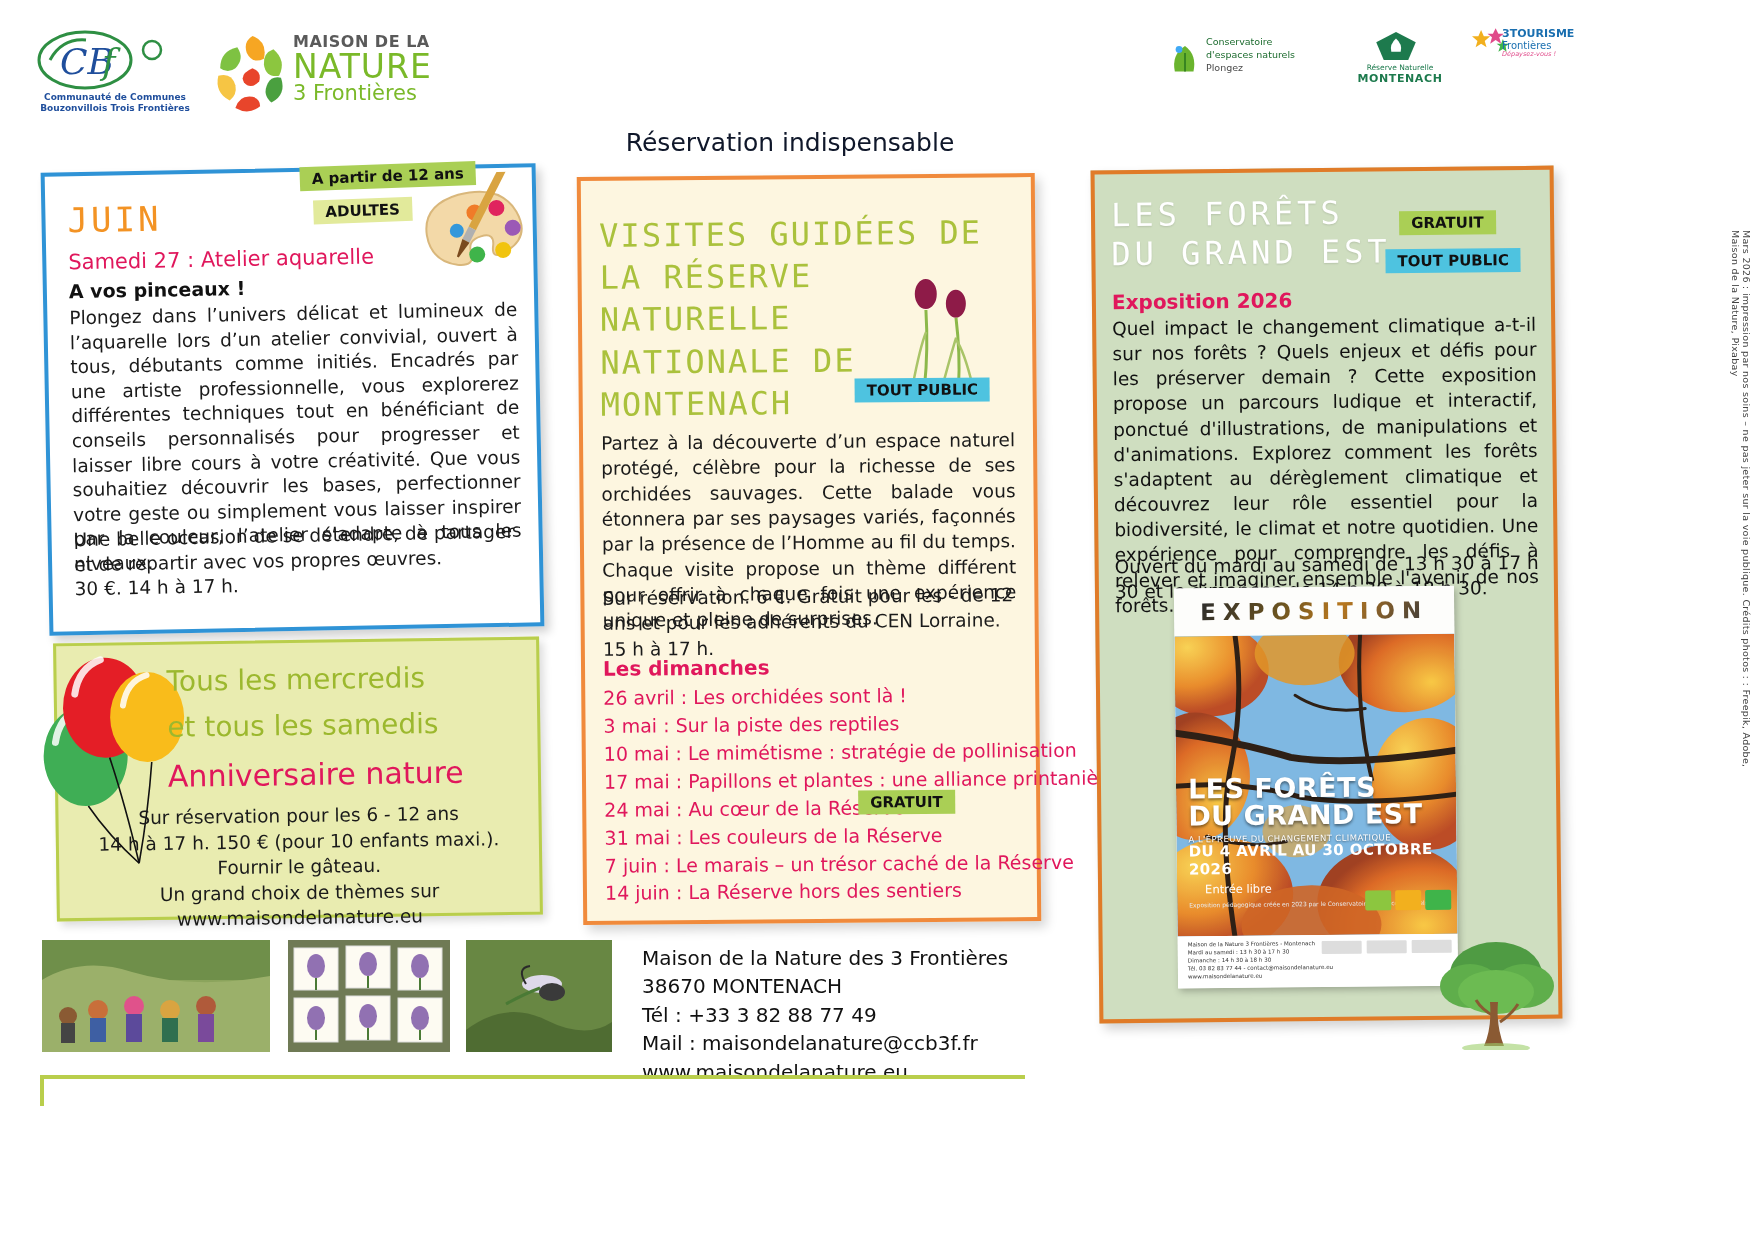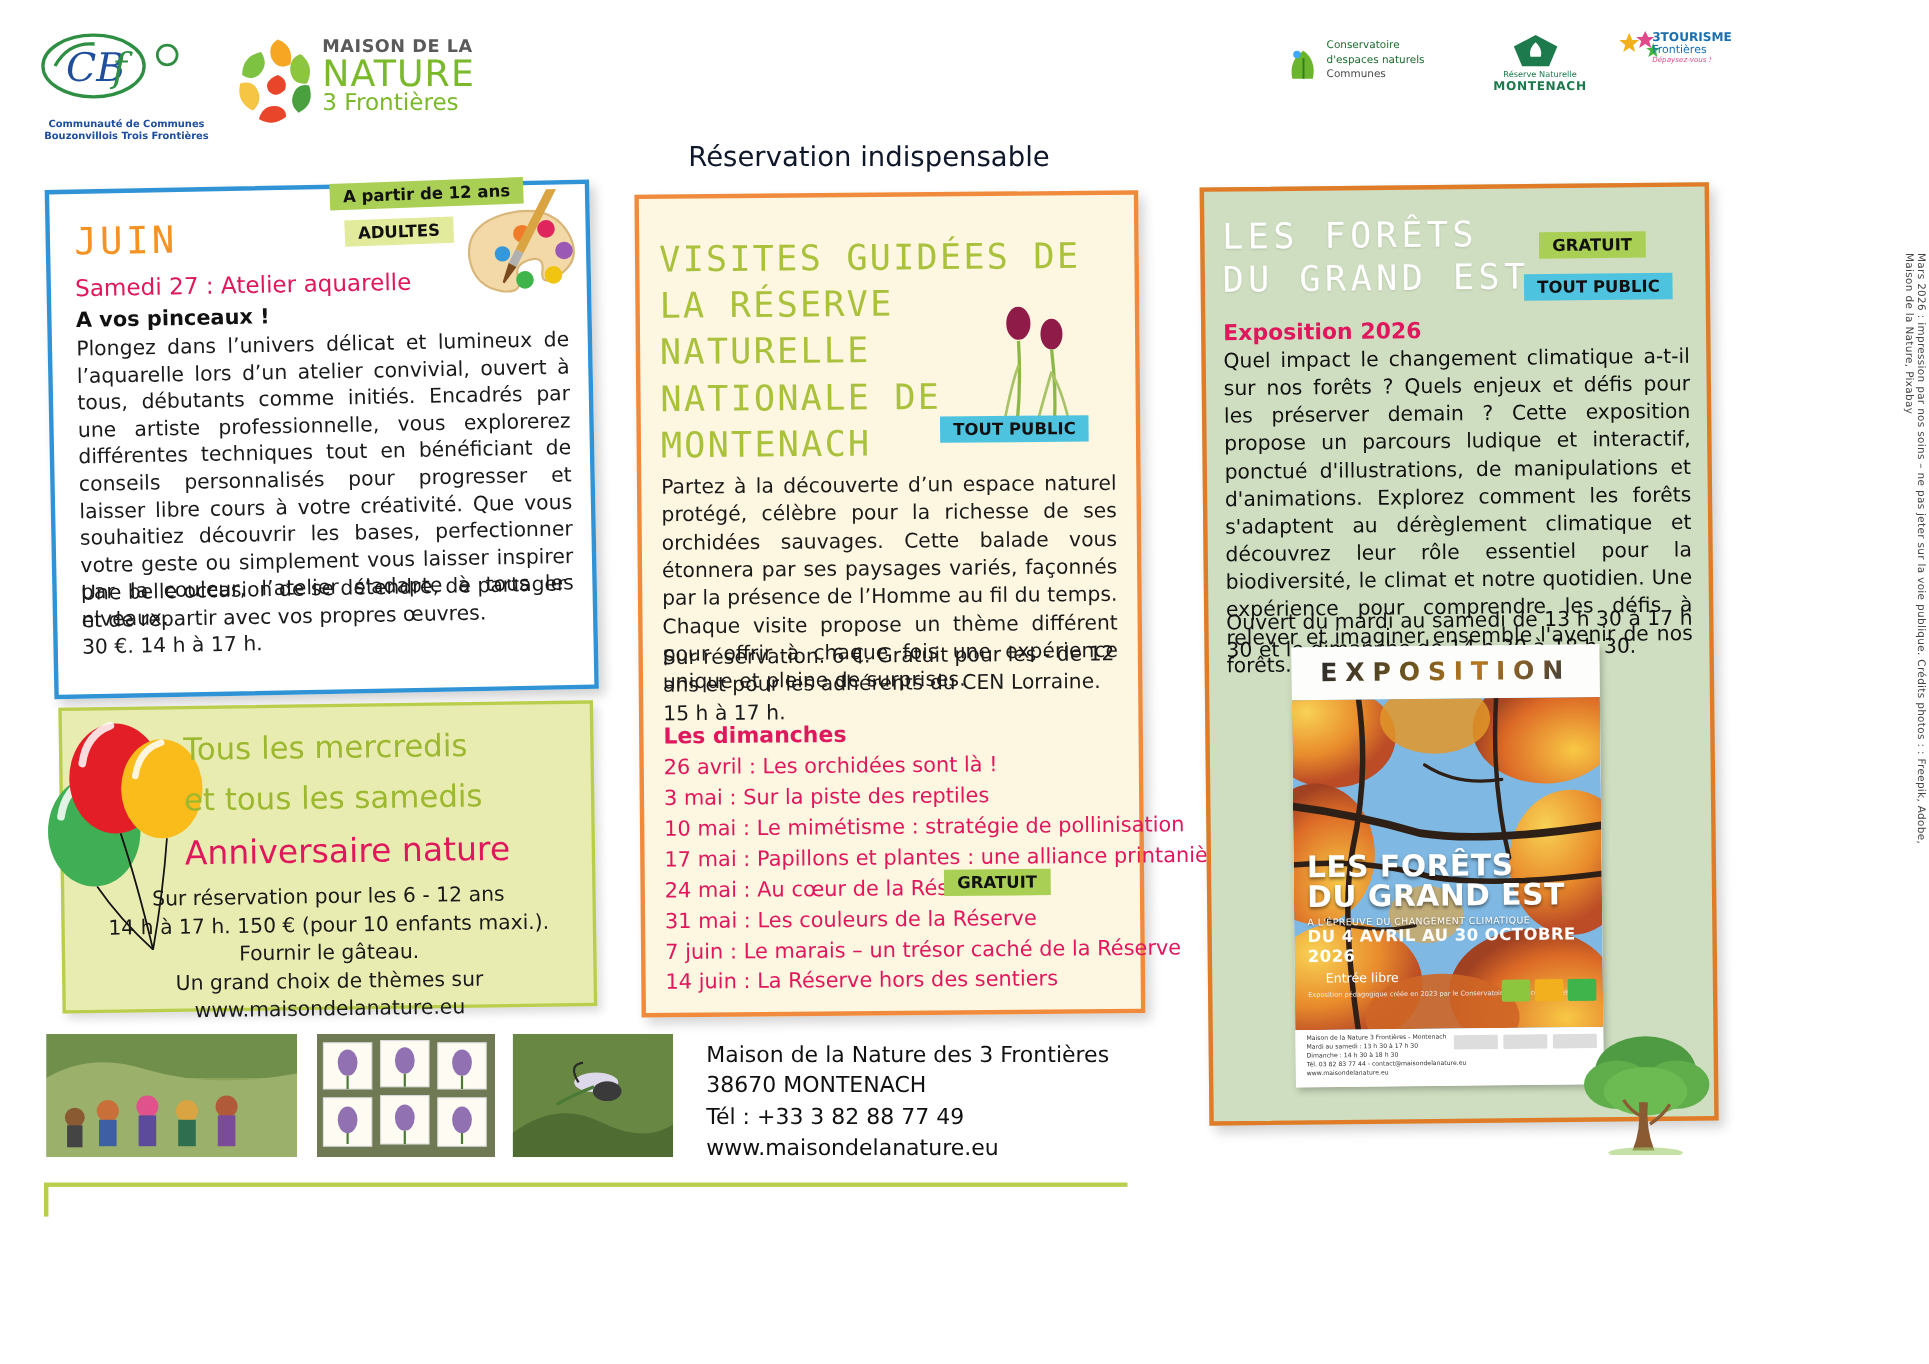--- a/index.html
+++ b/index.html
@@ -197,21 +197,21 @@
 <div class="page">
 
   <div class="logo-ccb3f">
     <svg viewBox="0 0 170 95" width="170" height="95">
       <ellipse cx="55" cy="38" rx="46" ry="28" fill="none" stroke="#2e8f43" stroke-width="3"></ellipse>
       <path d="M20 38 q12 -22 36 -20" fill="none" stroke="#2e8f43" stroke-width="3"></path>
       <text x="30" y="52" font-family="DejaVu Serif, serif" font-size="36" font-style="italic" fill="#1f4e9c">CB</text>
       <text x="72" y="52" font-family="DejaVu Serif, serif" font-size="36" font-style="italic" fill="#2e8f43">f</text>
       <circle cx="122" cy="28" r="9" fill="none" stroke="#2e8f43" stroke-width="2.5"></circle>
     </svg>
-    <div style="position:absolute;left:0;top:86px;width:170px;text-align:center;font-size:9px;color:#1f4e9c;font-weight:bold;line-height:1.25;">
+    <div style="position:absolute;left:0;top:70px;width:170px;text-align:center;font-size:9px;color:#1f4e9c;font-weight:bold;line-height:1.25;">
       <span>Communauté de Communes</span><br>
       <span>Bouzonvillois Trois Frontières</span>
     </div>
   </div>
 
   <div class="logo-mdn">
     <svg viewBox="0 0 100 100" width="95" height="100" style="position:absolute;left:0;top:2px;">
       <g>
         <path d="M50 12 q16 6 12 24 q-12 6 -18 -6 q-4 -12 6 -18z" fill="#f6a623"></path>
         <path d="M72 26 q14 12 6 28 q-14 2 -16 -12 q-1 -12 10 -16z" fill="#8cc63f"></path>
@@ -234,21 +234,21 @@
 
   <div class="logo-cen">
     <svg viewBox="0 0 40 44" width="34" height="44" style="position:absolute;left:0;top:2px;">
       <path d="M8 38 q-4 -20 12 -30 q14 10 10 30z" fill="#6ab42e"></path>
       <path d="M20 38 v-22" stroke="#2f7d1f" stroke-width="2" fill="none"></path>
       <circle cx="13" cy="12" r="4" fill="#3fa9f5"></circle>
     </svg>
     <div style="position:absolute;left:38px;top:2px;font-size:9.5px;color:#1c6b2e;line-height:1.35;">
       <div>Conservatoire</div>
       <div>d'espaces naturels</div>
-      <div style="color:#4a4a4a;">Communes</div>
+      <div style="color:#4a4a4a;">Plongez</div>
     </div>
   </div>
 
   <div class="logo-rnm">
     <svg viewBox="0 0 50 34" width="48" height="32" style="position:absolute;left:32px;top:0;">
       <path d="M25 2 L46 13 L38 32 L12 32 L4 13 Z" fill="#1d7a4d"></path>
       <path d="M25 9 q7 6 5 14 h-10 q-2 -8 5 -14z" fill="#fff"></path>
     </svg>
     <div style="position:absolute;left:0;top:33px;width:120px;text-align:center;line-height:1.2;">
       <div style="font-size:7.5px;color:#1d7a4d;">Réserve Naturelle</div>
@@ -376,20 +376,21 @@
       <ellipse cx="86" cy="52" rx="13" ry="9" fill="#3a3a3a"></ellipse>
       <path d="M60 44 q-10 -16 4 -18" stroke="#2a2a2a" stroke-width="2" fill="none"></path>
       <path d="M40 64 q18 -10 34 -16" stroke="#4a7a35" stroke-width="3" fill="none"></path>
     </svg>
   </div>
 
   <div class="footer-contact">
     <div>Maison de la Nature des 3 Frontières</div>
     <div>38670 MONTENACH</div>
     <div>Tél : +33 3 82 88 77 49</div>
+    <div>Mail : maisondelanature@ccb3f.fr</div>
     <div>www.maisondelanature.eu</div>
   </div>
   <div class="footer-rule"></div>
   <div class="footer-rule2"></div>
 
   <div class="box-visites">
     <div class="vis-title">VISITES GUIDÉES DE LA RÉSERVE NATURELLE NATIONALE DE MONTENACH</div>
     <div class="orchid">
       <svg viewBox="0 0 120 110" width="120" height="110">
         <ellipse cx="44" cy="16" rx="11" ry="15" fill="#8e1b48"></ellipse>

